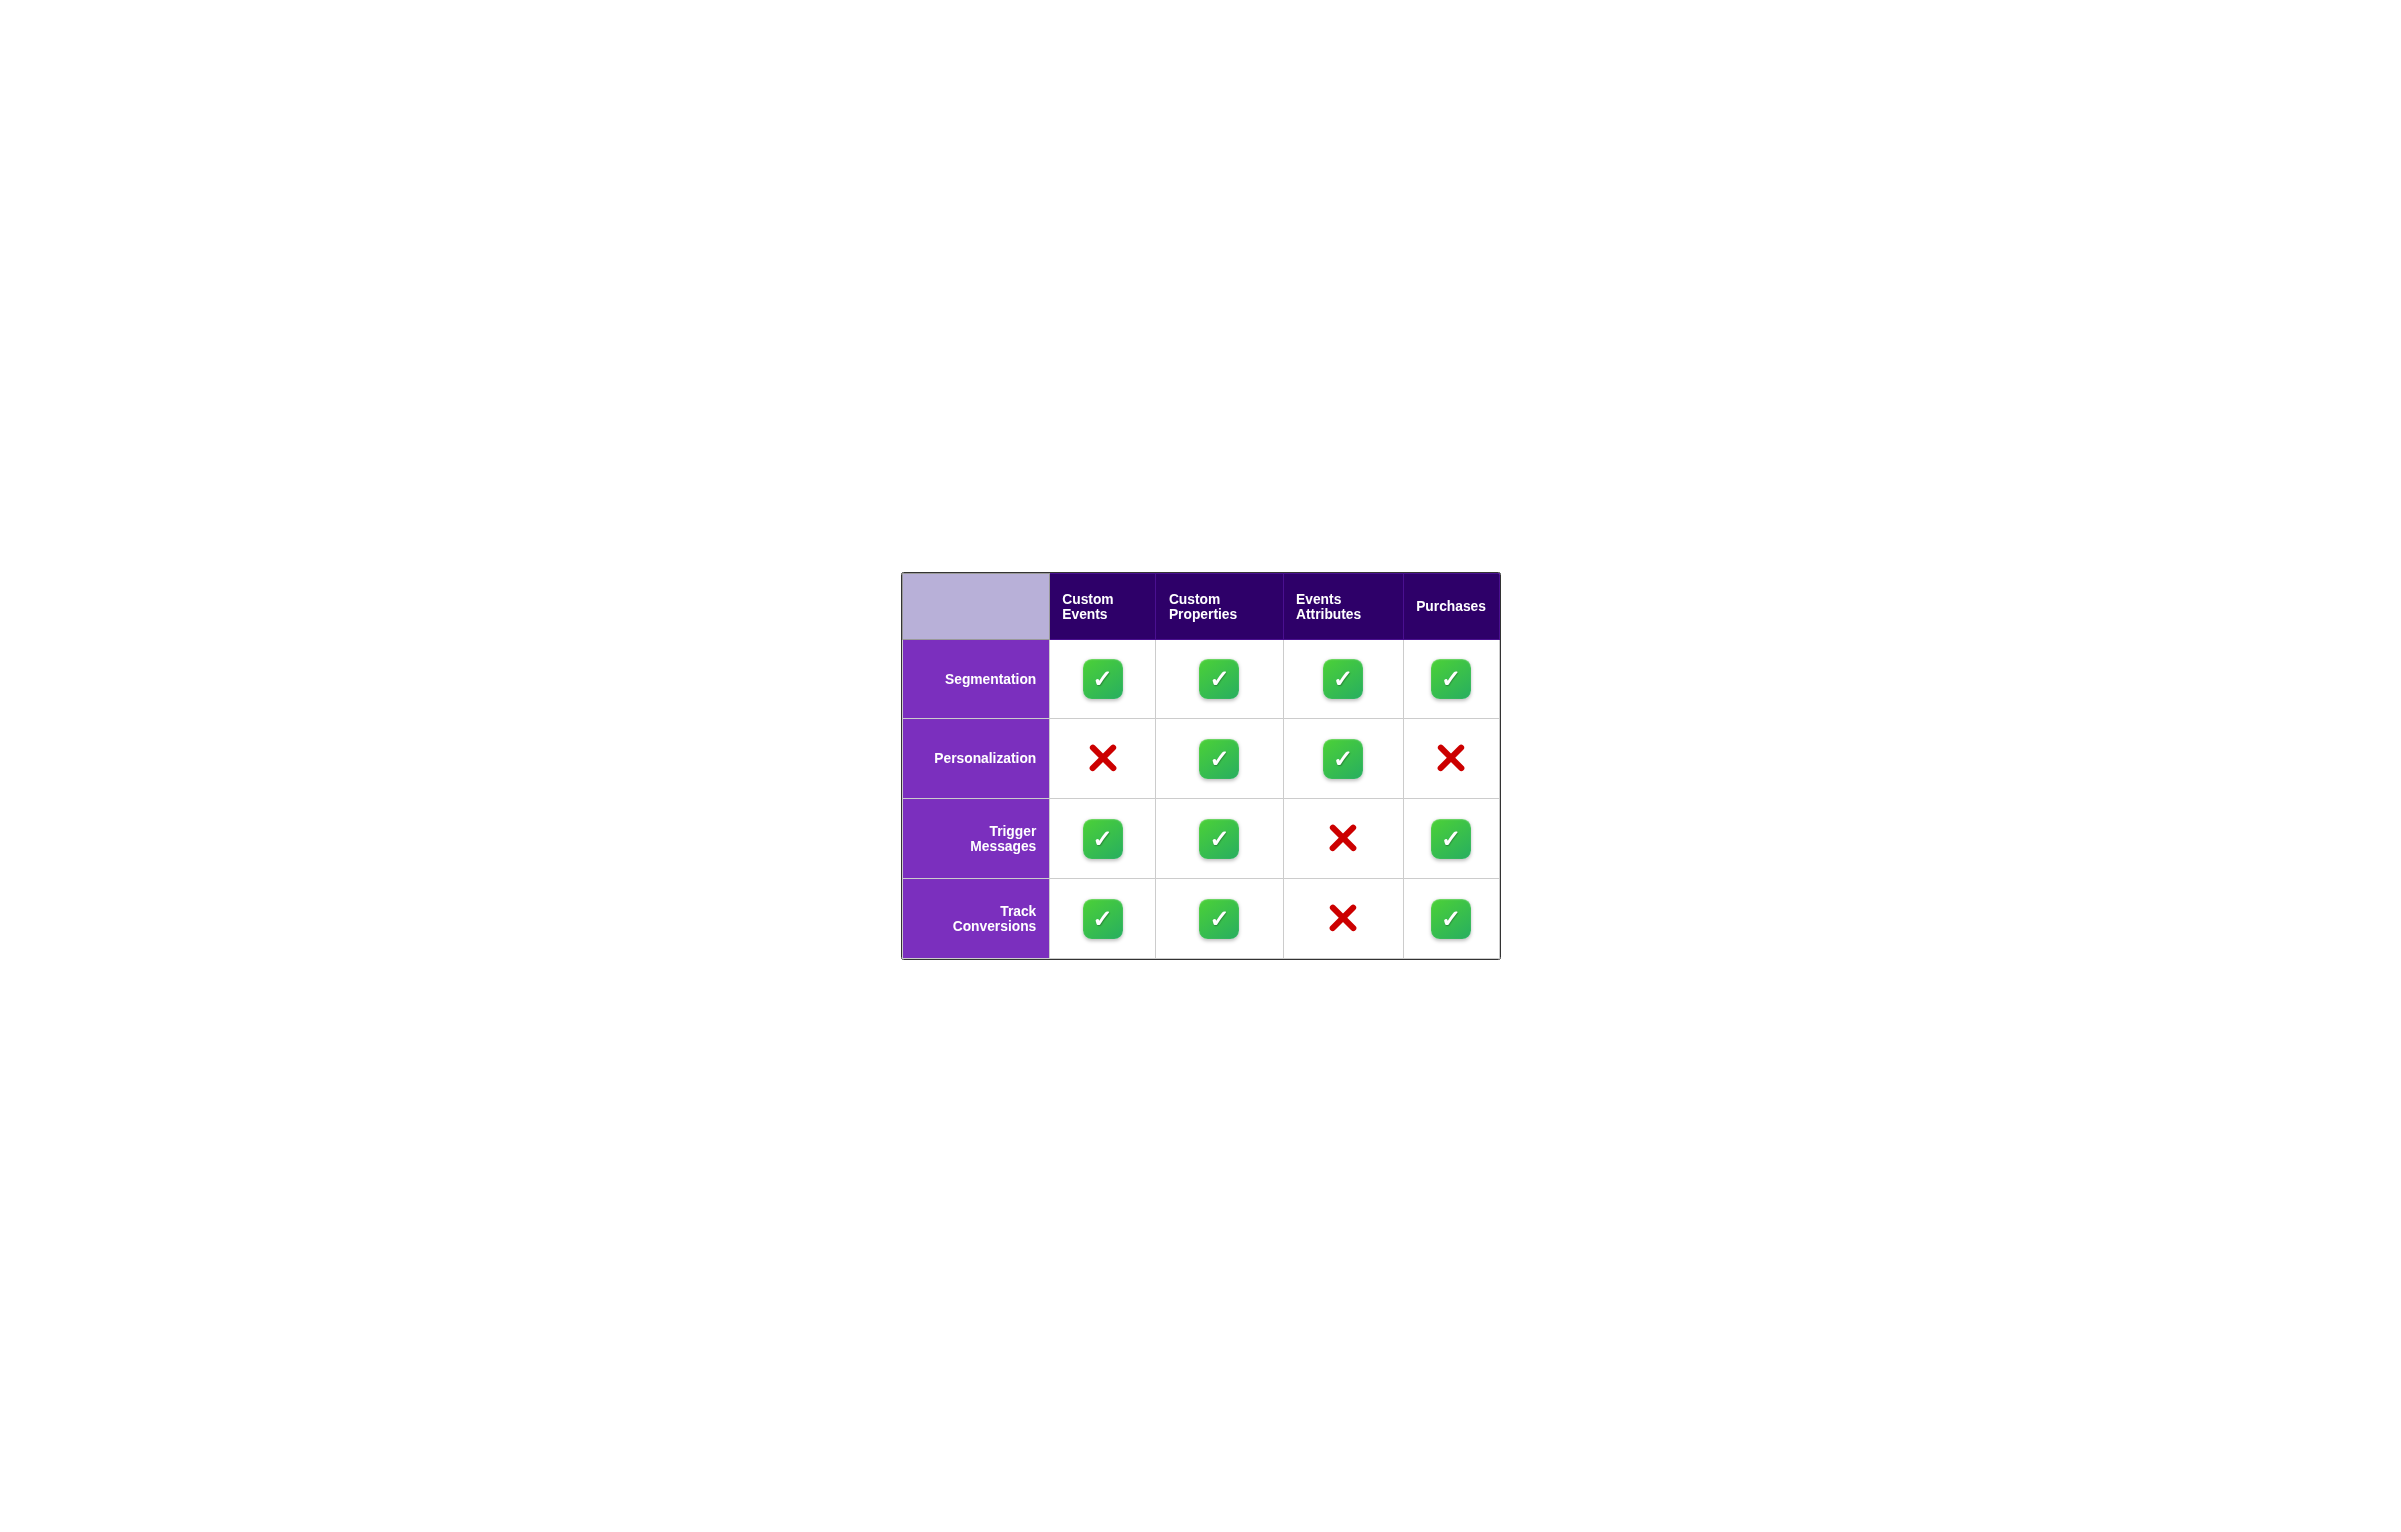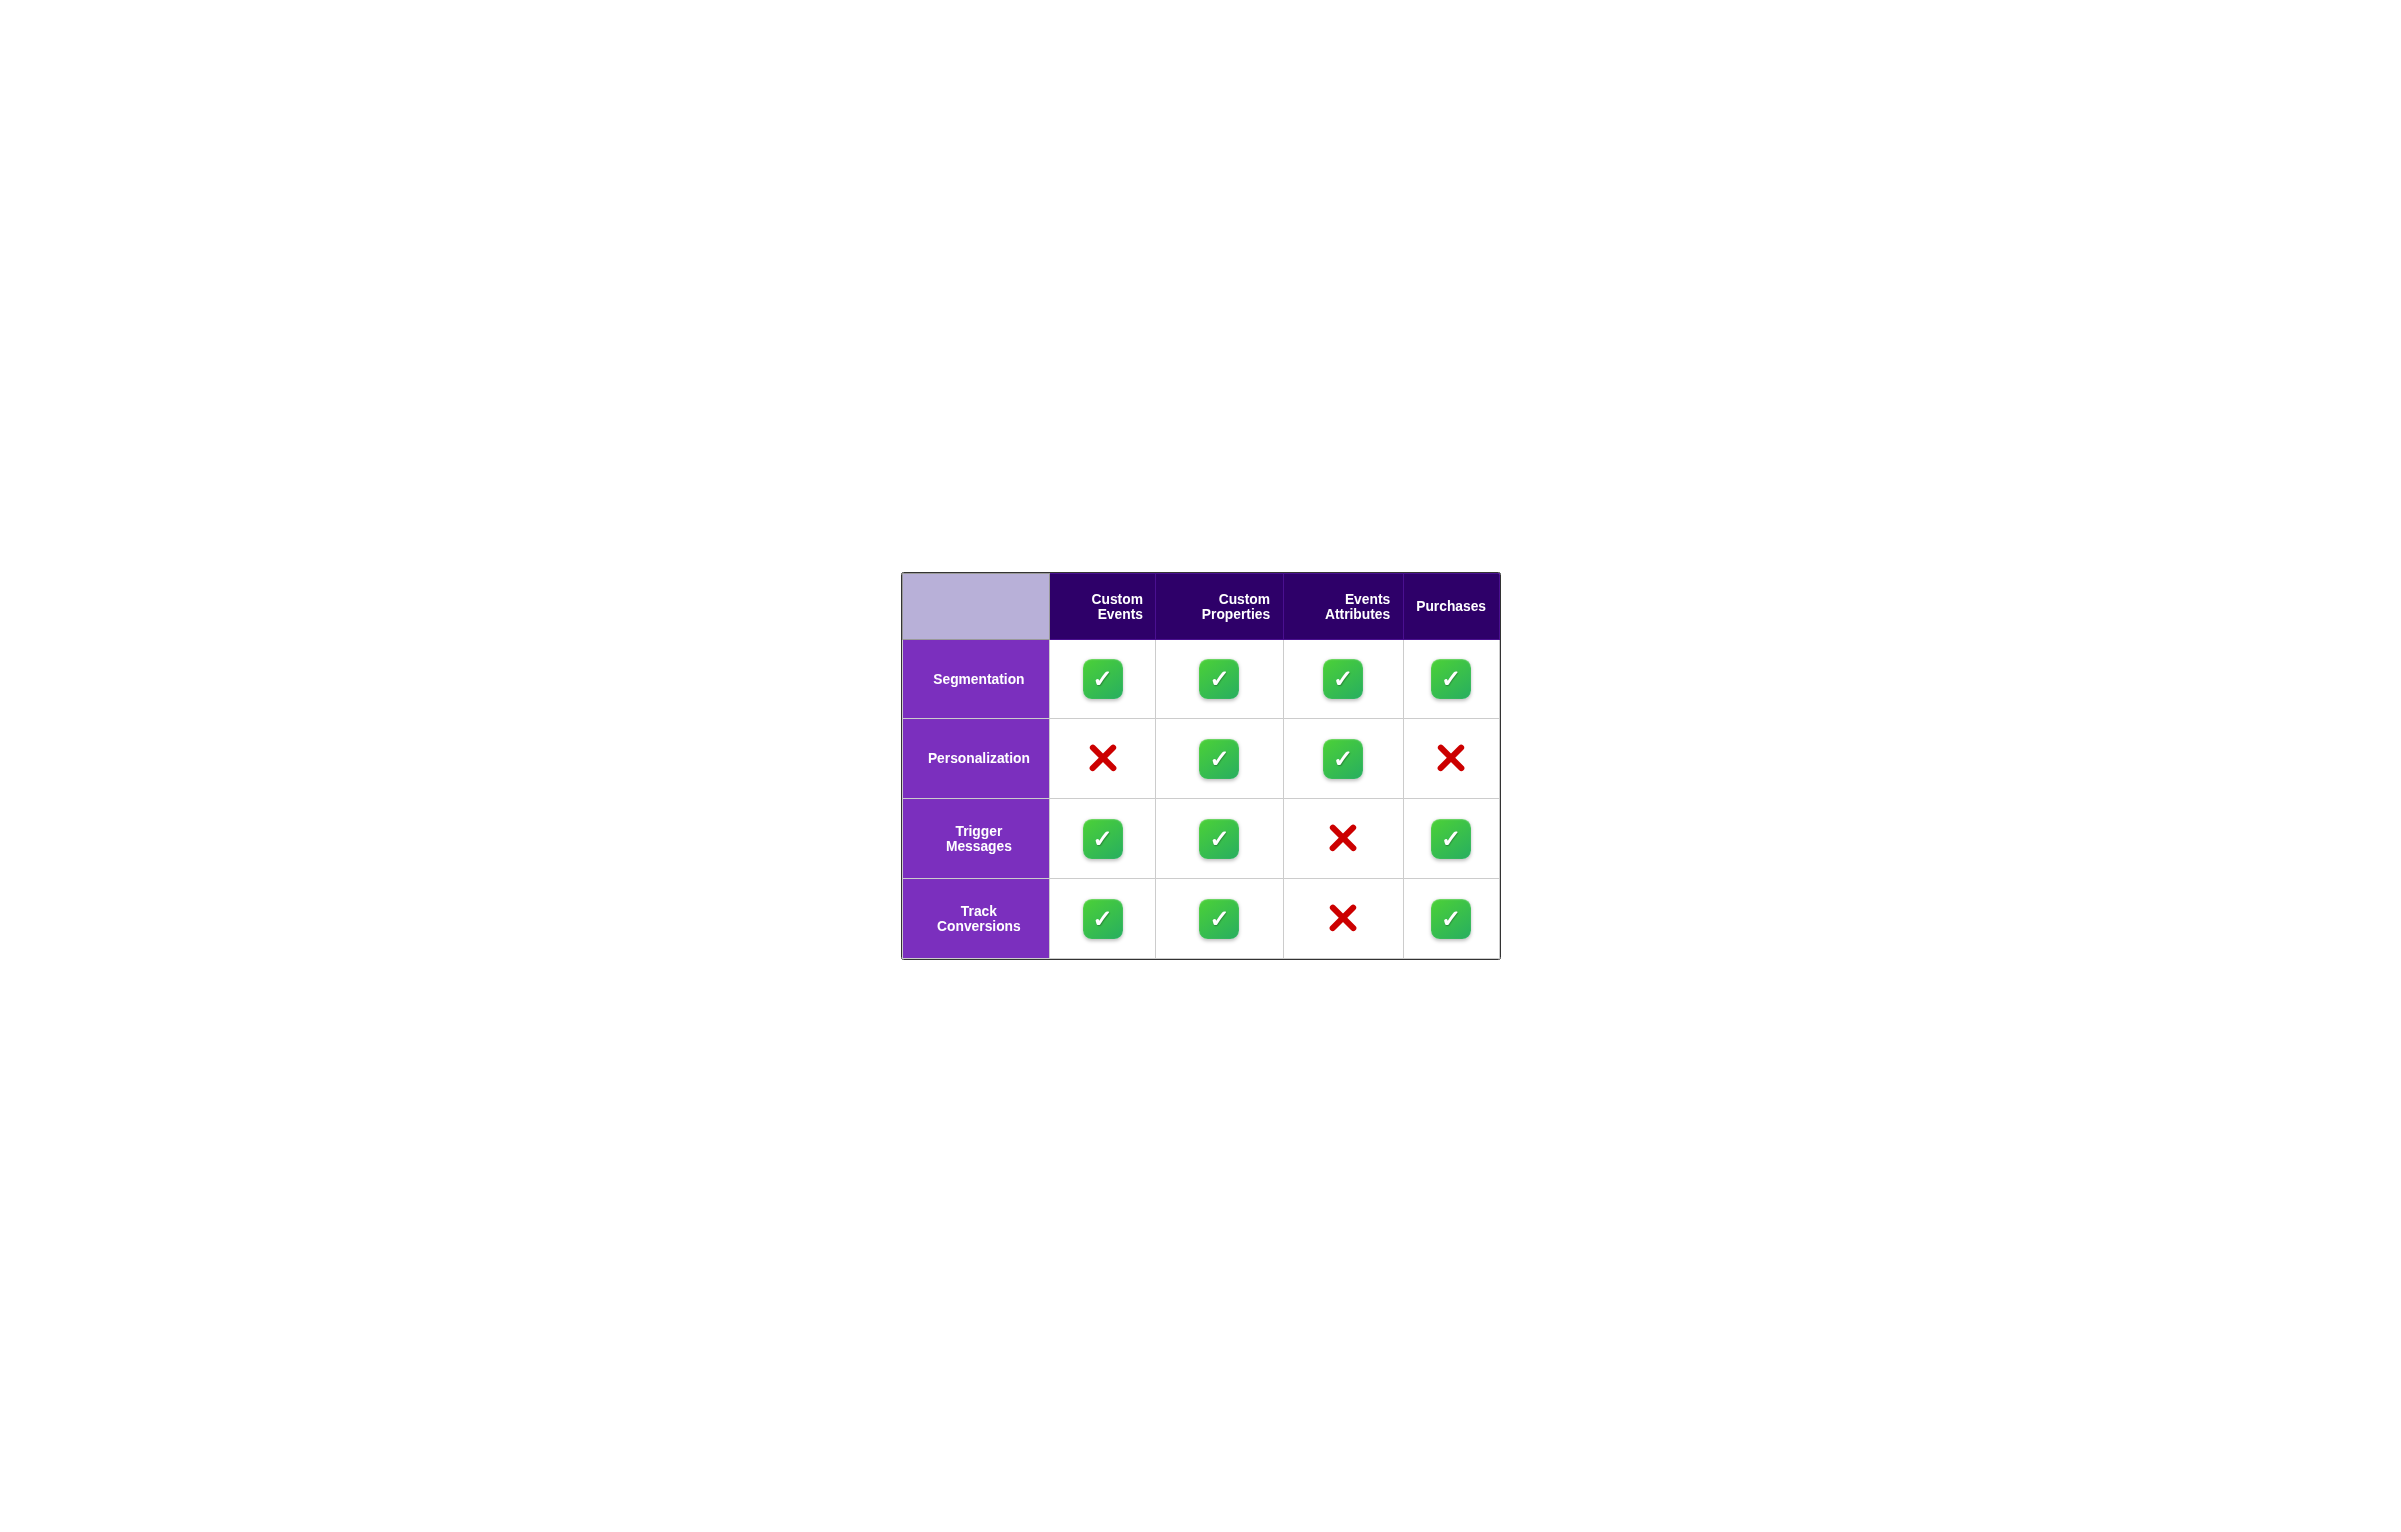--- a/index.html
+++ b/index.html
@@ -28,21 +28,21 @@
       width: 100%;
       border-collapse: collapse;
     }
 
     
     thead tr th {
       background-color: #2e0069;
       color: #ffffff;
       font-size: 13.8px;
       font-weight: 700;
-      text-align: right;
+      text-align: left;
       padding: 17.5px 12.5px;
       border: 0.6px solid #4a1090;
       vertical-align: middle;
     }
 
     thead tr th:first-child {
       background-color: #b8b0d8;
       border: 0.6px solid #999;
     }
 
@@ -52,21 +52,21 @@
       text-align: center;
       padding: 19px 12.5px;
       vertical-align: middle;
     }
 
     tbody tr td:first-child {
       background-color: #7b2fbe;
       color: #ffffff;
       font-size: 13.8px;
       font-weight: 700;
-      text-align: center;
+      text-align: right;
       padding-left: 19px;
     }
 
     tbody tr {
       background-color: #ffffff;
     }
 
     
     .check-icon {
       display: inline-flex;

